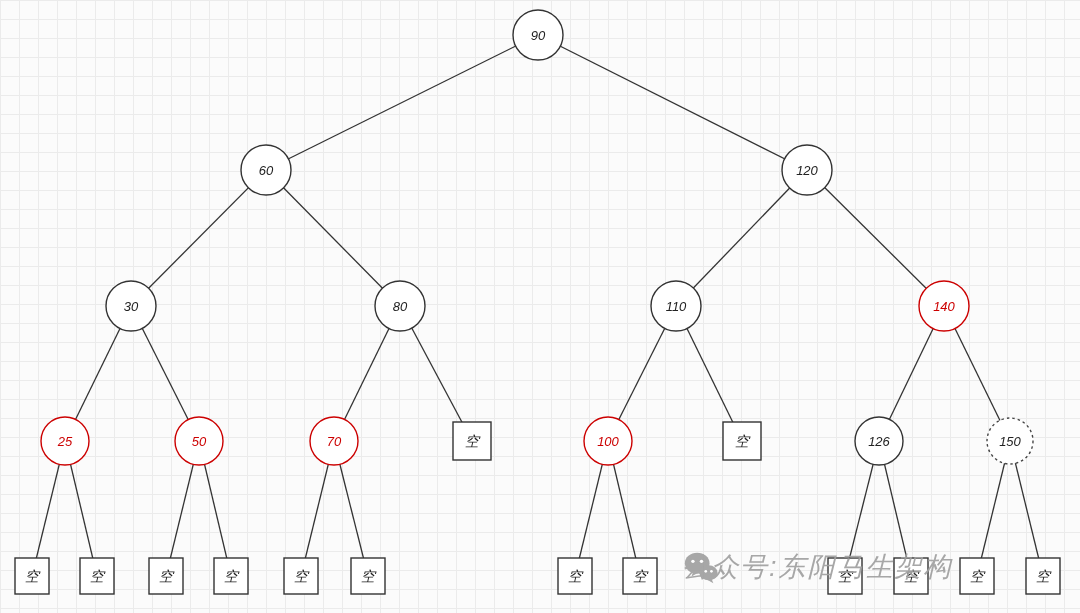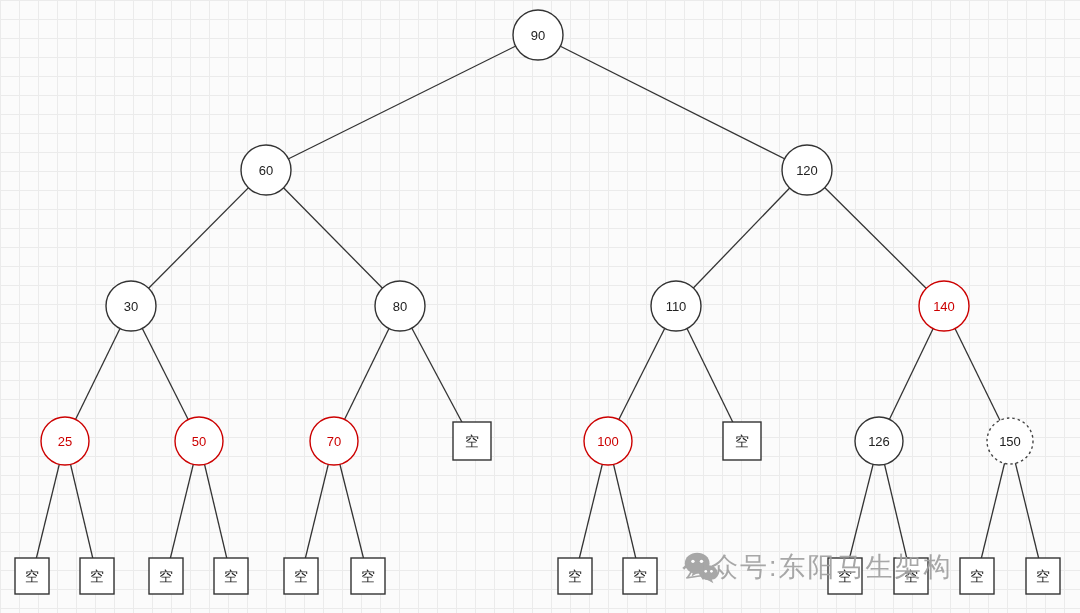--- a/index.html
+++ b/index.html
@@ -5,20 +5,21 @@
   html,body{margin:0;padding:0;}
   #canvas{
     position:relative;
     width:1080px;height:613px;
     overflow:hidden;
     background:
       linear-gradient(to right, #ebebeb 1px, transparent 1px) 0 0/19px 19px,
       linear-gradient(to bottom, #ebebeb 1px, transparent 1px) 0 0/19px 19px,
       #fbfbfb;
     font-family:"Liberation Sans", sans-serif;
+    font-style:italic;
   }
   svg{position:absolute;top:0;left:0;}
   .edges line{stroke:#333;stroke-width:1.3;}
   .node{fill:#ffffff;stroke:#333;stroke-width:1.4;}
   .node.red{stroke:#cc0000;}
   .node.dotted{stroke:#444;stroke-dasharray:2.5 3;}
   .null-box{fill:#ffffff;stroke:#333;stroke-width:1.4;}
   .lbl{font-size:13px;fill:#222;text-anchor:middle;font-family:"Liberation Sans",sans-serif;}
   .lbl.red{fill:#cc0000;}
   .lbl.cjk{font-size:14px;}

